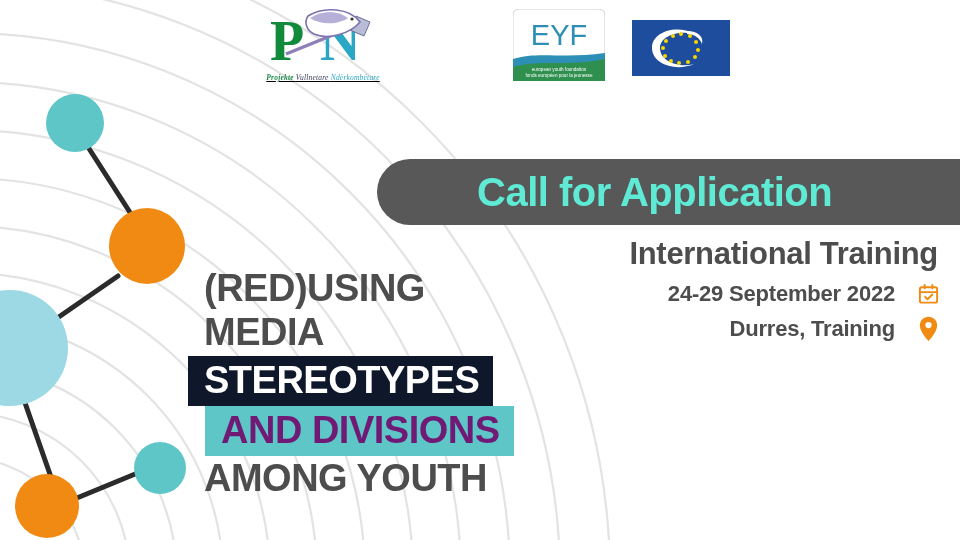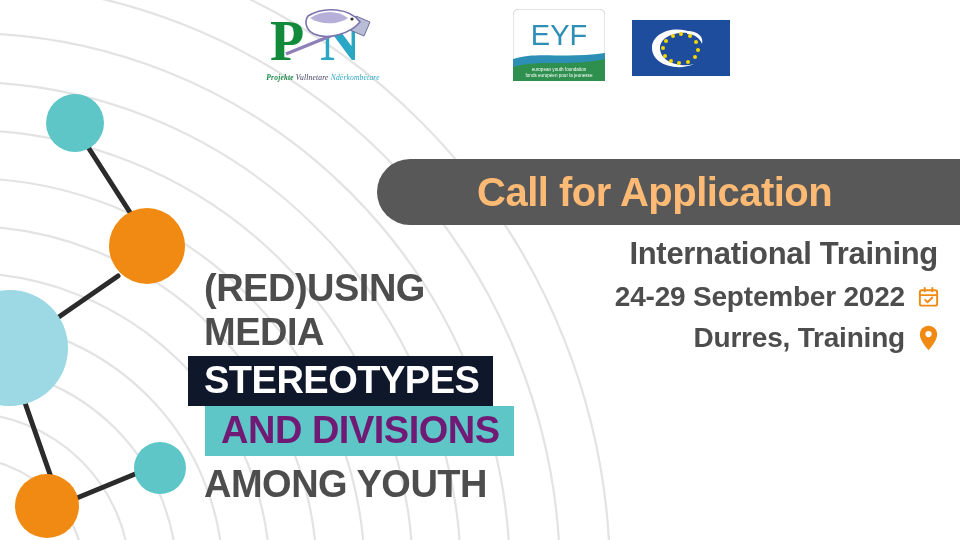--- a/index.html
+++ b/index.html
@@ -57,20 +57,21 @@
     display: block;
     margin: 0 auto;
   }
   .logo-pvn .pvn-caption {
     font-family: "Liberation Serif", serif;
     font-size: 7.5px;
     font-style: italic;
     letter-spacing: 0.2px;
     white-space: nowrap;
     margin-top: 1px;
+    text-decoration: underline;
   }
   .pvn-c1 { color: #1f8a4c; font-weight: bold; }
   .pvn-c2 { color: #3a3a5c; }
   .pvn-c3 { color: #2aa7c4; }
 
   .logo-eyf {
     position: absolute;
     left: 513px;
     top: 9px;
     width: 116px;
@@ -109,38 +110,38 @@
   }
   .tline.hl-teal {
     background: #5fc6c8;
     color: #701a75;
     display: inline-block;
     padding: 2px 14px 4px 16px;
     margin-left: 17px;
   }
   .row-orange { margin-top: 2px; }
   .row-teal { margin-top: 0px; }
-  .row-last { margin-top: 6px; }
+  .row-last { margin-top: 0; }
 
   
   .cfa-banner {
     position: absolute;
     left: 377px;
     top: 159px;
     width: 600px;
     height: 66px;
     background: #585858;
     border-top-left-radius: 33px;
     border-bottom-left-radius: 33px;
     display: flex;
     align-items: center;
     justify-content: flex-start;
   }
   .cfa-banner .cfa-text {
-    color: #fdba74;
+    color: #5eead4;
     font-size: 40px;
     font-weight: bold;
     letter-spacing: -0.5px;
     margin-left: 100px;
     white-space: nowrap;
   }
   .right-info {
     position: absolute;
     left: 520px;
     top: 236px;
@@ -152,22 +153,22 @@
     font-size: 31px;
     font-weight: bold;
     letter-spacing: -0.3px;
     line-height: 36px;
     padding-right: 2px;
   }
   .info-line {
     display: flex;
     align-items: center;
     justify-content: flex-end;
-    gap: 11px;
-    font-size: 28px;
+    gap: 21px;
+    font-size: 22px;
     font-weight: bold;
     letter-spacing: -0.2px;
     margin-top: 9px;
   }
   .info-line .ico {
     display: inline-flex;
     width: 24px;
     height: 26px;
     align-items: center;
     justify-content: center;

